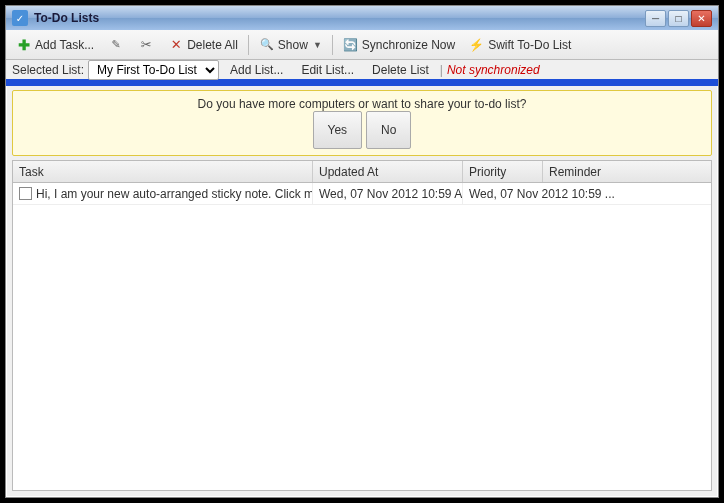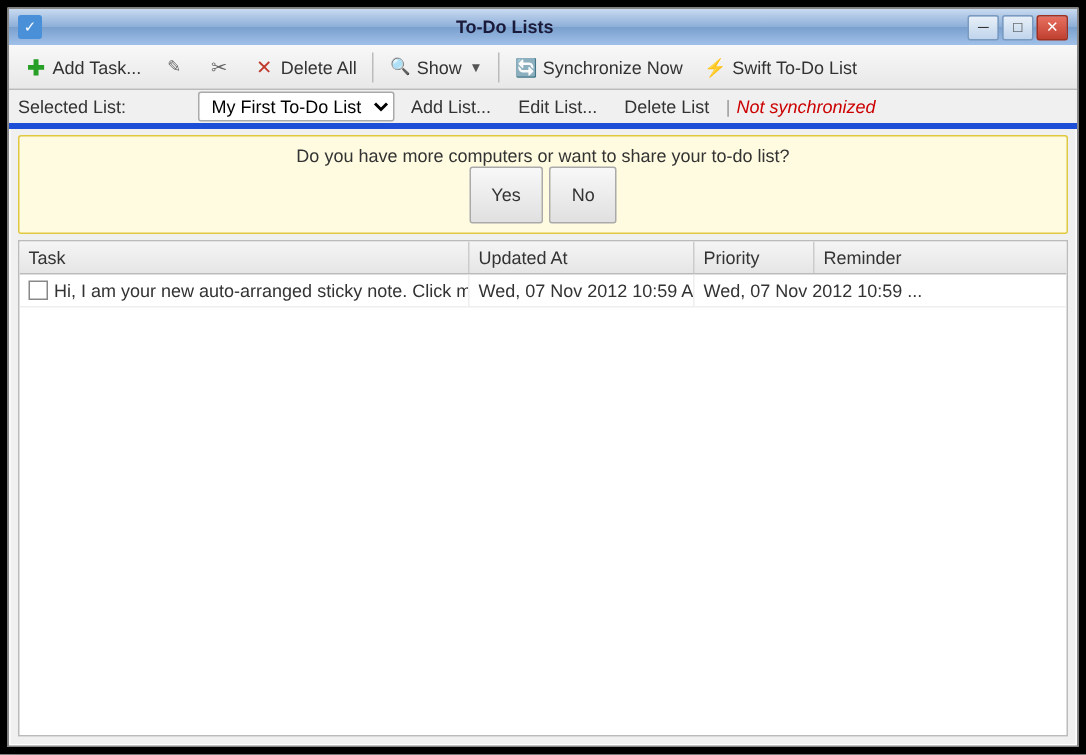--- a/index.html
+++ b/index.html
@@ -44,21 +44,20 @@
       justify-content: center;
       font-size: 10px;
       color: white;
     }
 
     .title-bar-text {
       flex: 1;
       font-size: 12px;
       font-weight: bold;
       color: #1a1a3a;
-      text-align: center;
     }
 
     .title-bar-buttons {
       display: flex;
       gap: 2px;
     }
 
     .title-btn {
       width: 21px;
       height: 17px;
@@ -121,21 +120,21 @@
 
     .icon-add { color: #28a028; font-size: 14px; font-weight: bold; }
     .icon-edit { color: #666; font-size: 11px; }
     .icon-delete { color: #c0392b; font-size: 13px; }
     .icon-show { color: #555; font-size: 11px; }
     .icon-sync { color: #2a6aad; font-size: 12px; }
     .icon-swift { color: #e07020; font-size: 12px; }
 
     .second-toolbar {
       background: #f0f0f0;
-      border-bottom: 4px solid #1d4ed8;
+      border-bottom: 7px solid #1d4ed8;
       padding: 2px 6px;
       display: flex;
       align-items: center;
       gap: 4px;
       flex-shrink: 0;
       height: 26px;
     }
 
     .label-text {
       color: #333;
@@ -143,21 +142,20 @@
     }
 
     .list-select {
       border: 1px solid #aaa;
       background: white;
       padding: 1px 4px;
       font-size: 12px;
       height: 20px;
       border-radius: 2px;
       cursor: pointer;
-      margin-left: 44px;
     }
 
     .second-toolbar-btn {
       padding: 1px 6px;
       border: 1px solid transparent;
       background: transparent;
       cursor: pointer;
       font-size: 12px;
       color: #333;
       border-radius: 2px;

